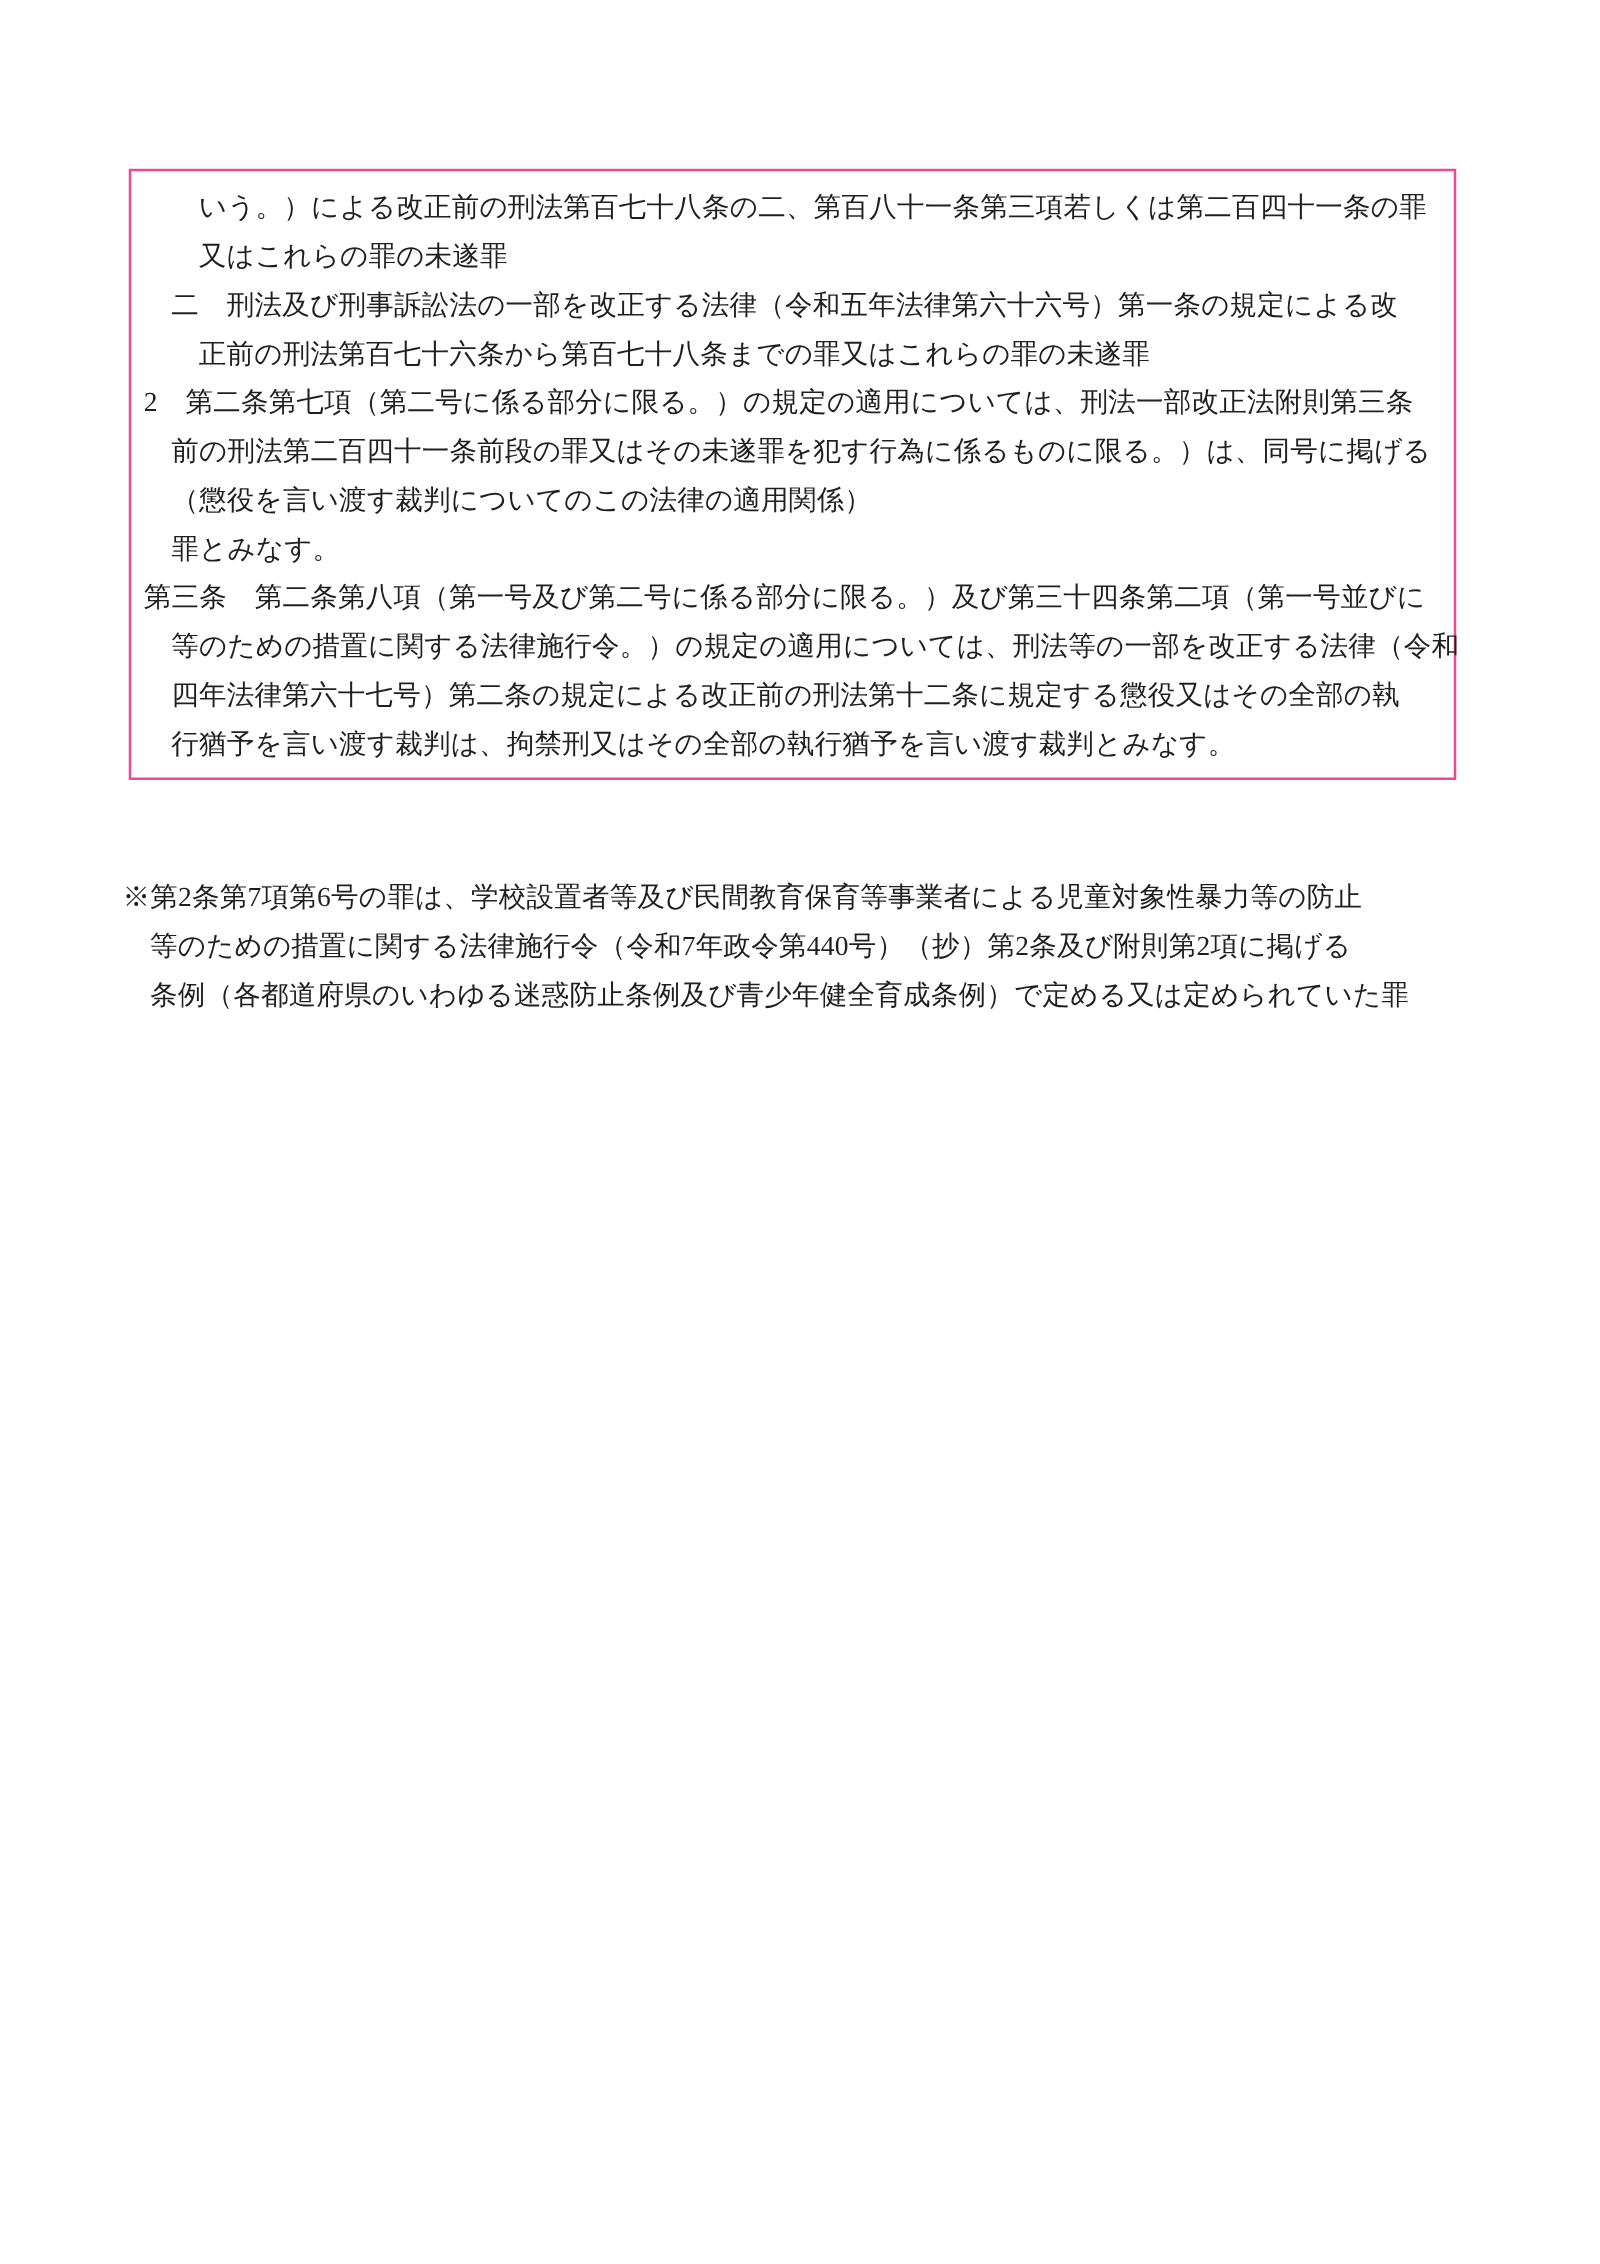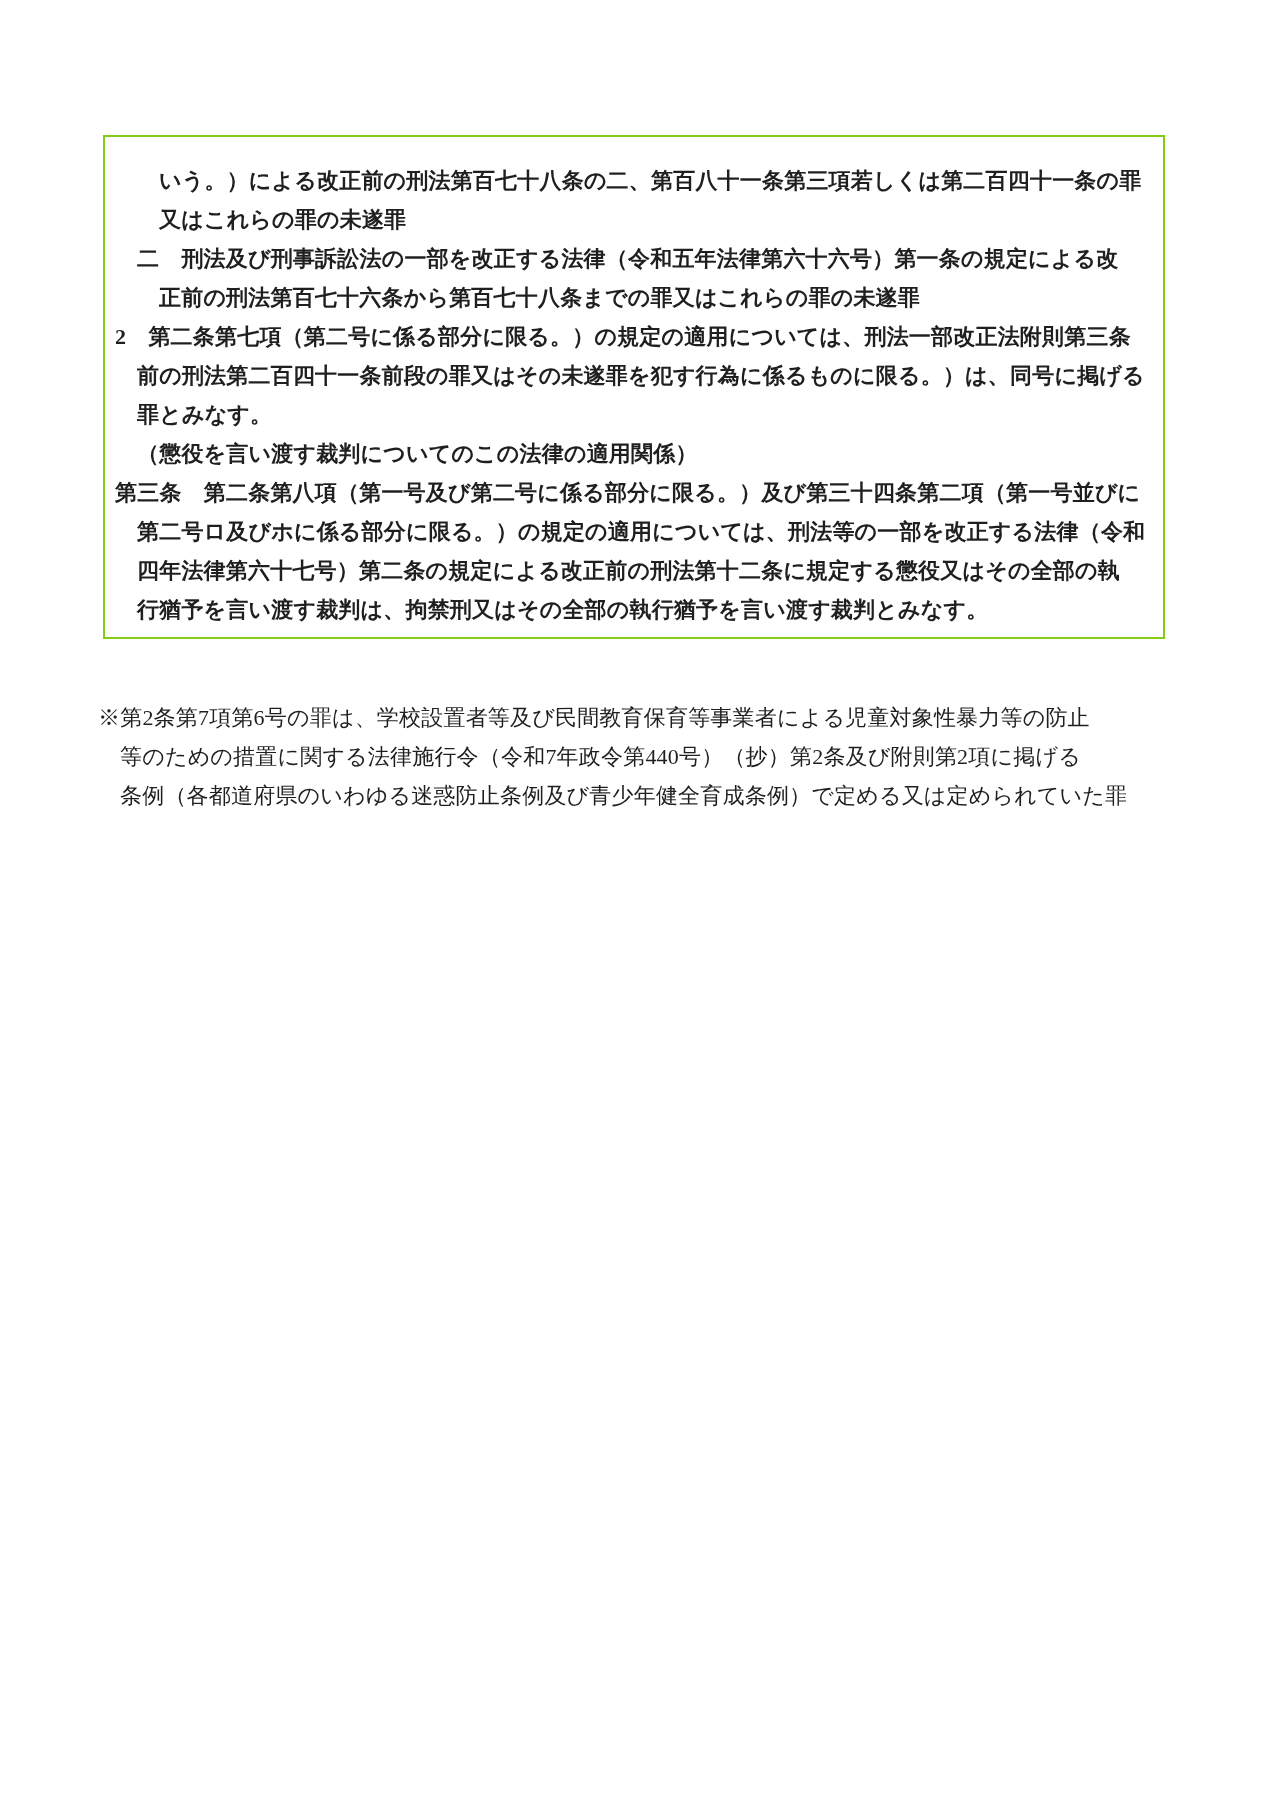--- a/index.html
+++ b/index.html
@@ -13,24 +13,23 @@
     background: #ffffff;
     font-family: "Liberation Serif", "DejaVu Serif", serif;
     color: #1f1f1f;
   }
   .legal-box {
     position: absolute;
     left: 103px;
     top: 135px;
     width: 1062px;
     box-sizing: border-box;
-    border: 2px solid #84cc16;
-    padding: 24px 12px 8px 10px;
+    border: 2px solid #ec4899;
+    padding: 9px 12px 8px 10px;
     background: #ffffff;
-    font-weight: bold;
   }
   .legal-box p, .footnote p {
     margin: 0;
     font-size: 22px;
     line-height: 39px;
     letter-spacing: 0.2px;
     white-space: nowrap;
   }
   .ind0 { padding-left: 0; }
   .ind1 { padding-left: 22px; }
@@ -45,24 +44,24 @@
 </head>
 <body>
 
 <div class="legal-box">
   <p class="ind2">いう。）による改正前の刑法第百七十八条の二、第百八十一条第三項若しくは第二百四十一条の罪</p>
   <p class="ind2">又はこれらの罪の未遂罪</p>
   <p class="ind1">二　刑法及び刑事訴訟法の一部を改正する法律（令和五年法律第六十六号）第一条の規定による改</p>
   <p class="ind2">正前の刑法第百七十六条から第百七十八条までの罪又はこれらの罪の未遂罪</p>
   <p class="ind0">2　第二条第七項（第二号に係る部分に限る。）の規定の適用については、刑法一部改正法附則第三条</p>
   <p class="ind1">前の刑法第二百四十一条前段の罪又はその未遂罪を犯す行為に係るものに限る。）は、同号に掲げる</p>
+  <p class="ind1">（懲役を言い渡す裁判についてのこの法律の適用関係）</p>
   <p class="ind1">罪とみなす。</p>
-  <p class="ind1">（懲役を言い渡す裁判についてのこの法律の適用関係）</p>
   <p class="ind0">第三条　第二条第八項（第一号及び第二号に係る部分に限る。）及び第三十四条第二項（第一号並びに</p>
-  <p class="ind1">第二号ロ及びホに係る部分に限る。）の規定の適用については、刑法等の一部を改正する法律（令和</p>
+  <p class="ind1">等のための措置に関する法律施行令。）の規定の適用については、刑法等の一部を改正する法律（令和</p>
   <p class="ind1">四年法律第六十七号）第二条の規定による改正前の刑法第十二条に規定する懲役又はその全部の執</p>
   <p class="ind1">行猶予を言い渡す裁判は、拘禁刑又はその全部の執行猶予を言い渡す裁判とみなす。</p>
 </div>
 
 <div class="footnote">
   <p class="ind0">※第2条第7項第6号の罪は、学校設置者等及び民間教育保育等事業者による児童対象性暴力等の防止</p>
   <p class="ind1">等のための措置に関する法律施行令（令和7年政令第440号）（抄）第2条及び附則第2項に掲げる</p>
   <p class="ind1">条例（各都道府県のいわゆる迷惑防止条例及び青少年健全育成条例）で定める又は定められていた罪</p>
 </div>
 

